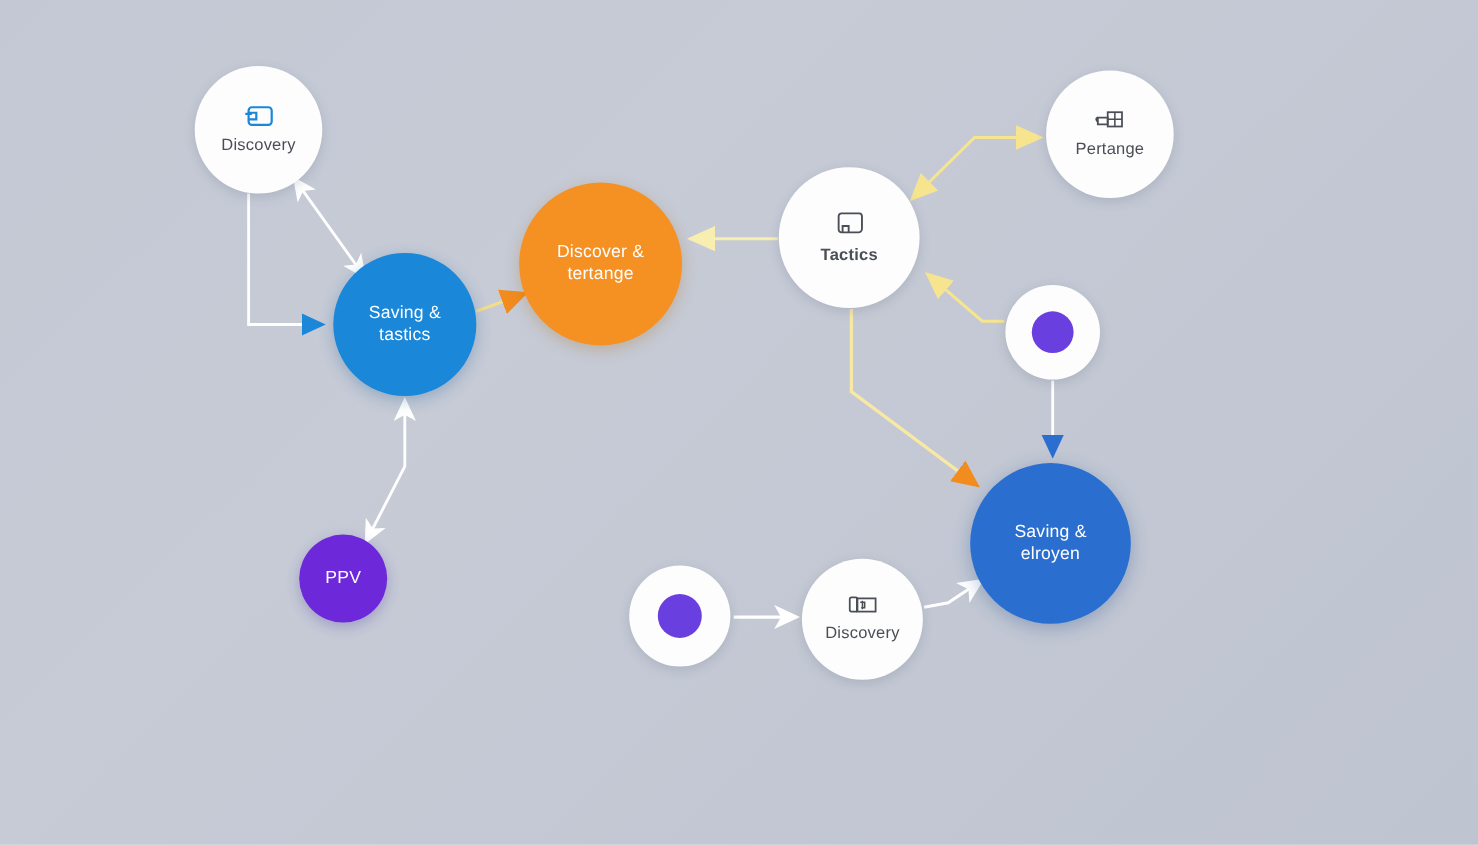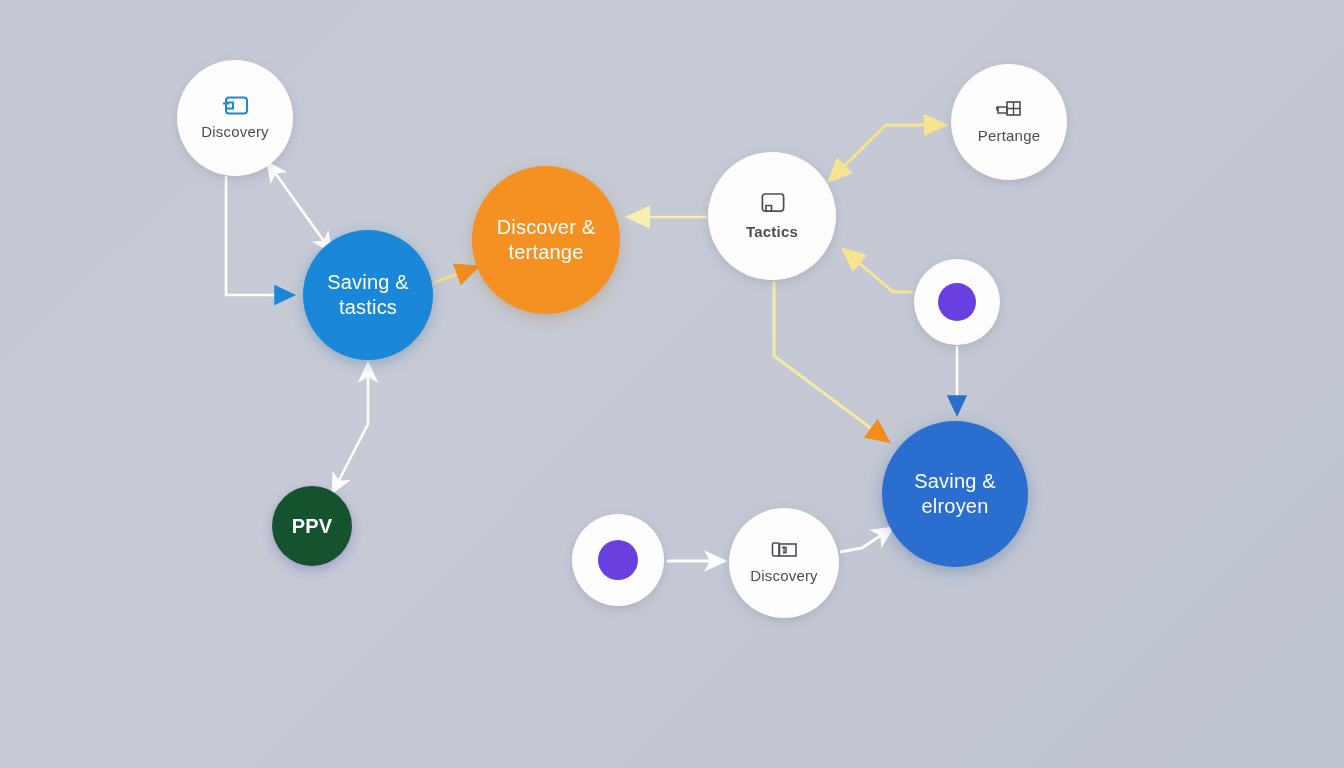--- a/index.html
+++ b/index.html
@@ -42,21 +42,21 @@
     background: #fdfdfd;
     box-shadow: 0 3px 10px rgba(90,100,125,0.22);
     color: #3e4249;
   }
   .node-label {
     font-size: 15px;
     letter-spacing: 0.2px;
     white-space: pre-line;
   }
   .node-white .node-label { color: #4a4e56; }
-  .node-filled .node-label { color: #ffffff; font-size: 20px; }
+  .node-filled .node-label { color: #ffffff; font-size: 16px; }
   .node-icon {
     margin-bottom: 5px;
     display: block;
     line-height: 0;
   }
   .dot {
     border-radius: 50%;
   }
 </style>
 </head>
@@ -160,21 +160,21 @@
 
   <div class="node node-white" style="left:914px; top:259px; width:86px; height:86px;">
     <span class="dot" style="width:38px; height:38px; background:#6a3fe0;"></span>
   </div>
 
   <div class="node node-filled" style="left:882px; top:421px; width:146px; height:146px; background:#2a6fd0; box-shadow:0 4px 16px rgba(25,70,140,0.30);">
     <span class="node-label">Saving &amp;
 elroyen</span>
   </div>
 
-  <div class="node node-filled" style="left:272px; top:486px; width:80px; height:80px; background:#14532d; box-shadow:0 4px 12px rgba(70,40,160,0.28);font-weight:bold;">
+  <div class="node node-filled" style="left:272px; top:486px; width:80px; height:80px; background:#6d28d9; box-shadow:0 4px 12px rgba(70,40,160,0.28);">
     <span class="node-label">PPV</span>
   </div>
 
   <div class="node node-white" style="left:572px; top:514px; width:92px; height:92px;">
     <span class="dot" style="width:40px; height:40px; background:#6a3fe0;"></span>
   </div>
 
   <div class="node node-white" style="left:729px; top:508px; width:110px; height:110px;">
     <span class="node-icon">
       <svg width="30" height="22" viewBox="0 0 30 22">

